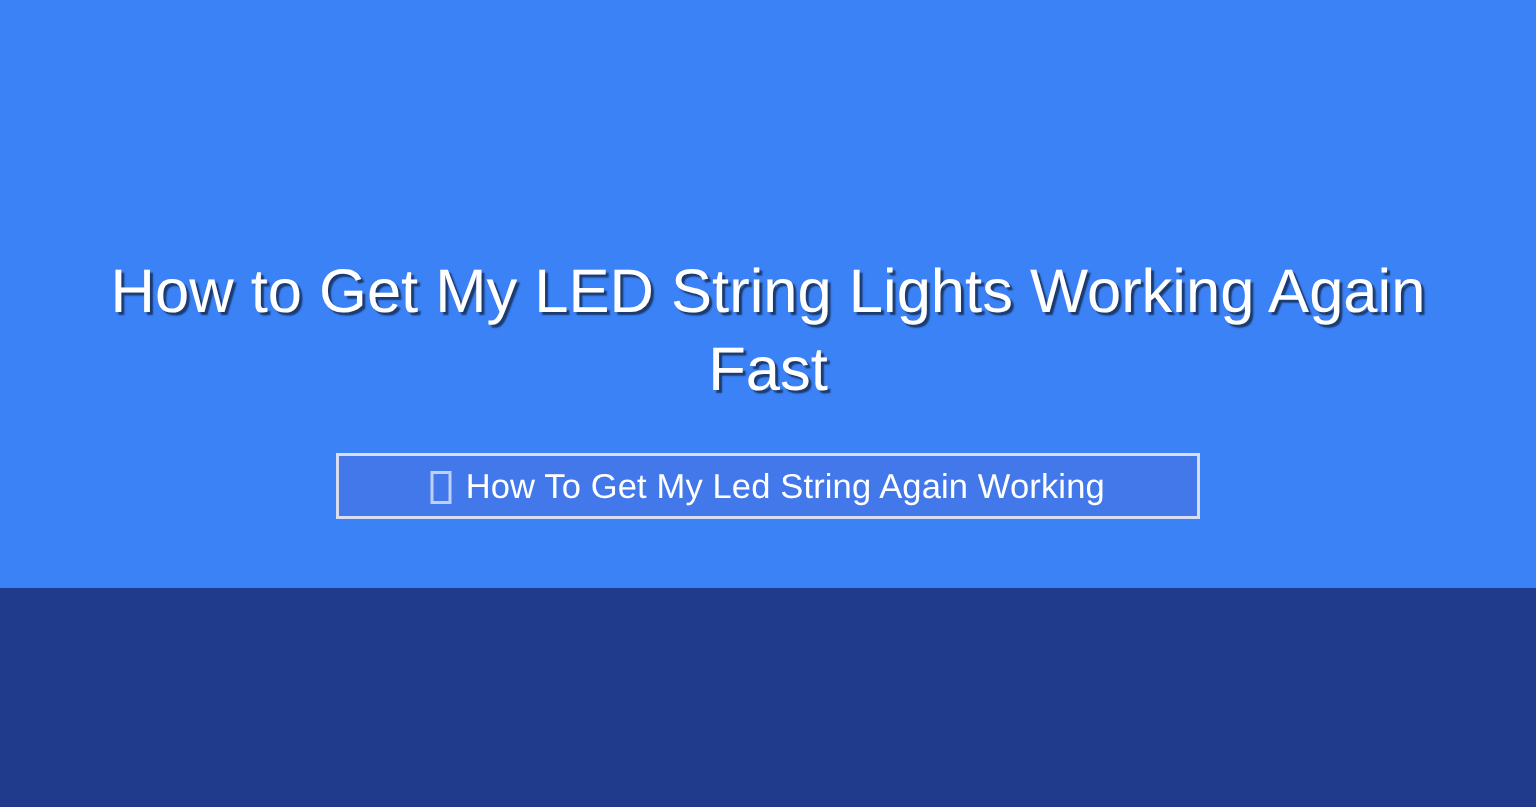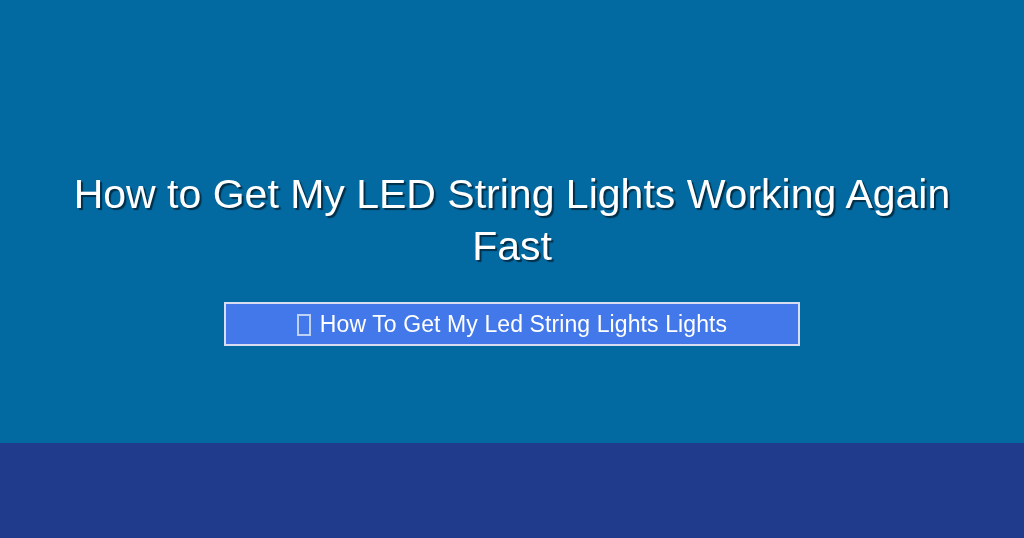--- a/index.html
+++ b/index.html
@@ -12,22 +12,22 @@
     width: 1024px;
     height: 538px;
     overflow: hidden;
     background: #203A8C;
     font-family: "Liberation Sans", sans-serif;
   }
 
   .page {
     position: relative;
     width: 1024px;
-    height: 443px;
-    background: #0369a1;
+    height: 392px;
+    background: #3b82f6;
     box-sizing: border-box;
   }
 
   .hero {
     position: absolute;
     left: 0;
     top: 0;
     width: 1024px;
     height: 538px;
     display: flex;
@@ -103,18 +103,18 @@
 <body>
 
 <div class="page">
   <div class="hero">
 
     <h1 class="hero-title">How to Get My LED String Lights Working Again Fast</h1>
 
     <div class="cta-wrap">
       <a class="cta-button" href="#">
         <span class="cta-glyph"></span>
-        <span class="cta-label">How To Get My Led String Lights Lights</span>
+        <span class="cta-label">How To Get My Led String Again Working</span>
       </a>
     </div>
 
   </div>
 </div>
 
 </body></html>

